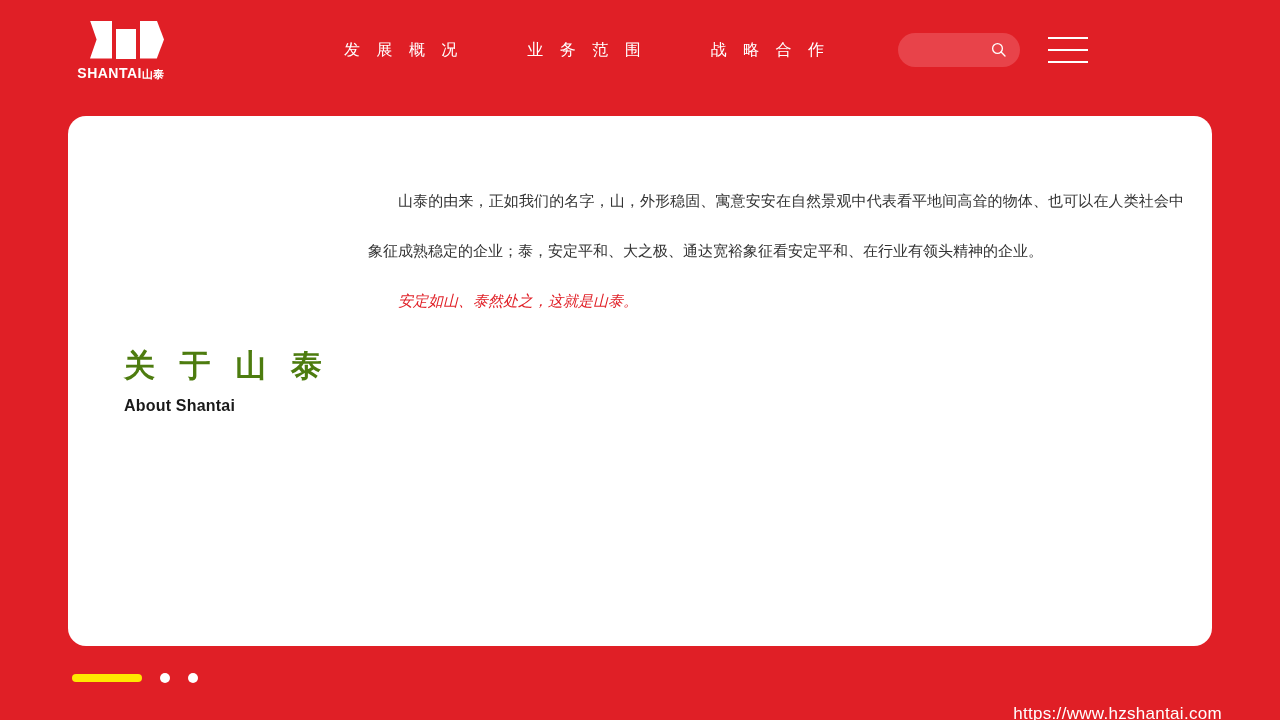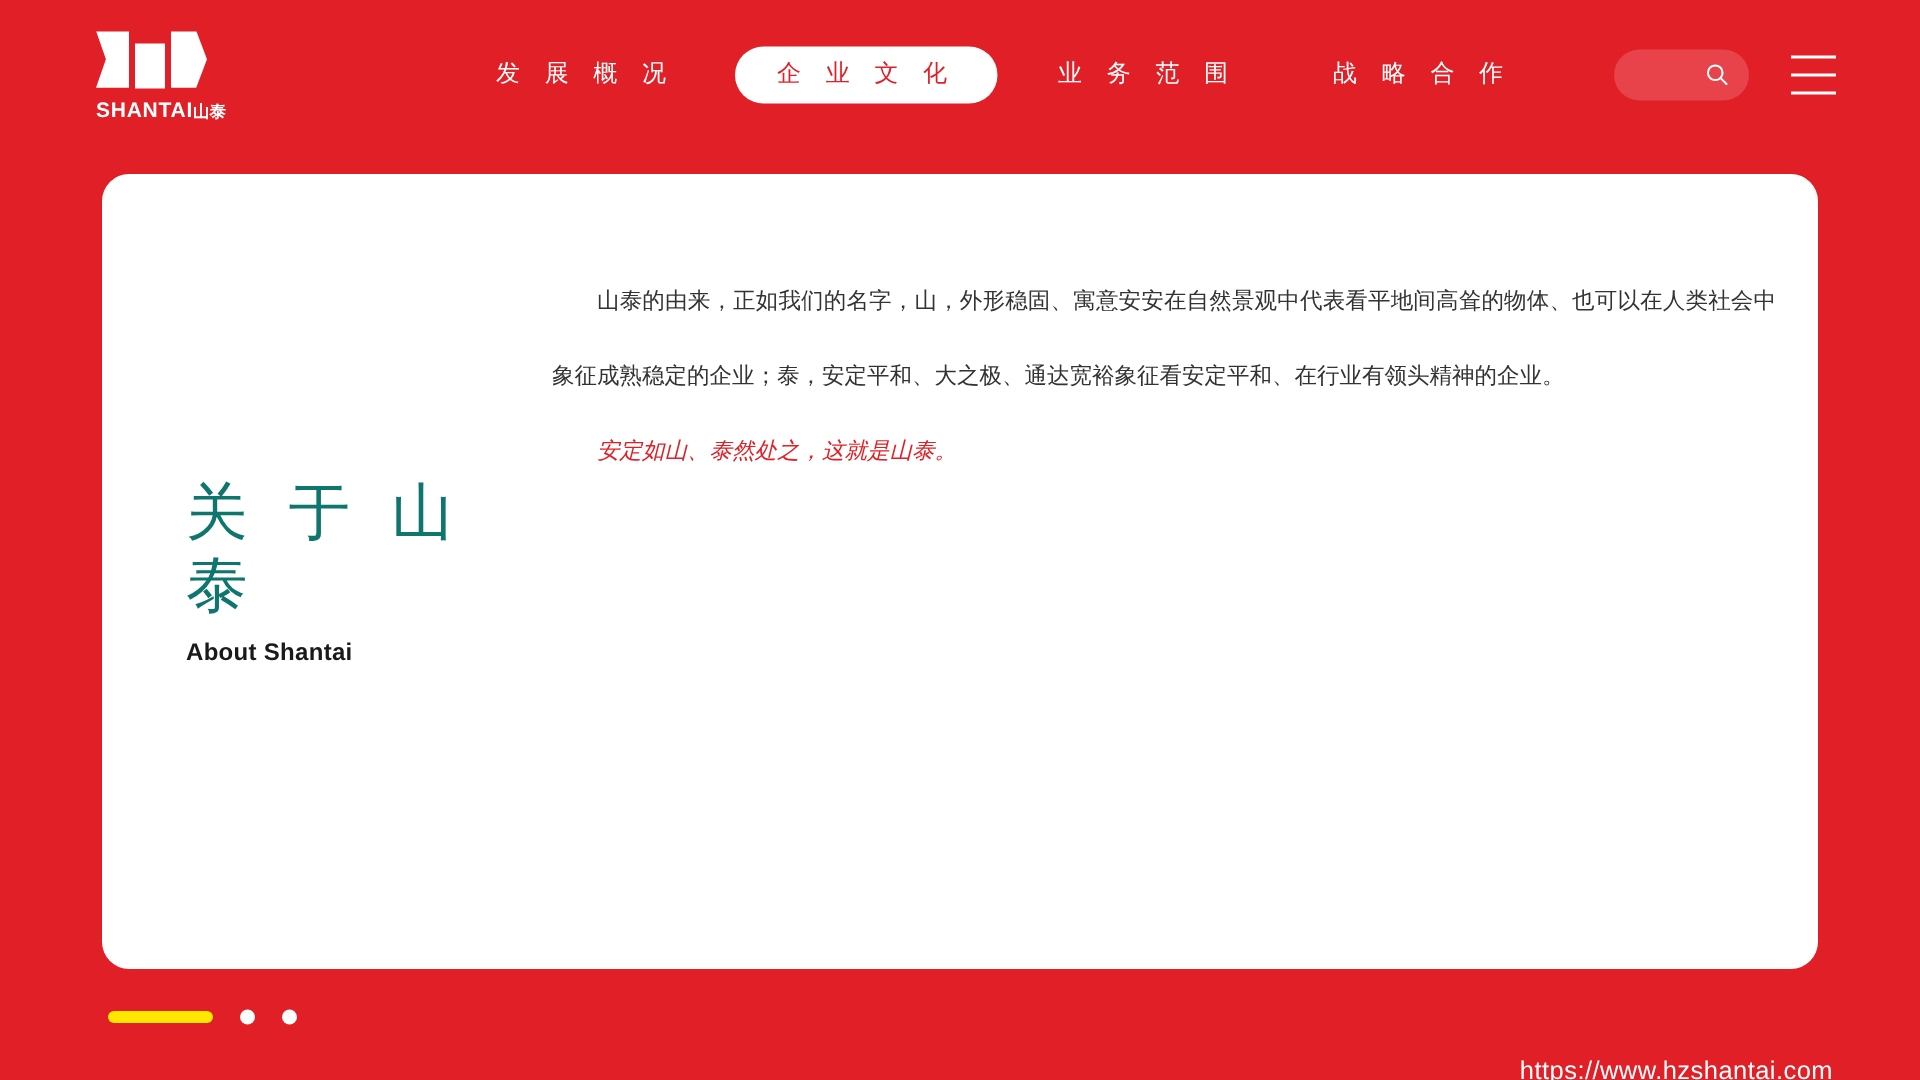--- a/index.html
+++ b/index.html
@@ -20,21 +20,21 @@
     display: flex;
     align-items: center;
     padding: 0 56px 0 64px;
     position: relative;
   }
 
   .logo {
     width: 100px;
     display: flex;
     flex-direction: column;
-    align-items: flex-start;
+    align-items: flex-end;
     margin-right: 28px;
   }
   .logo-mark {
     display: flex;
     align-items: flex-end;
     gap: 4px;
     height: 40px;
   }
   .logo-bar-a {
     width: 22px; height: 38px;
@@ -129,23 +129,23 @@
   }
 
   .card-left {
     width: 300px;
     padding-left: 56px;
     display: flex;
     flex-direction: column;
     justify-content: center;
   }
   .title-cn {
-    color: #0f766e;
-    font-size: 41px;
-    font-weight: normal;
+    color: #4d7c0f;
+    font-size: 31px;
+    font-weight: bold;
     letter-spacing: 8px;
     line-height: 1.2;
   }
   .title-en {
     color: #1a1a1a;
     font-size: 16px;
     font-weight: bold;
     margin-top: 12px;
     letter-spacing: 0.2px;
   }
@@ -210,21 +210,20 @@
       <div class="logo-bar-b"></div>
       <div class="logo-bar-c"></div>
     </div>
     <div class="logo-text">
       <span>SHANTAI</span><span class="cn">山泰</span>
     </div>
   </div>
 
   <div class="nav">
     <div class="nav-item">发 展 概 况</div>
-    <div class="nav-item active">企 业 文 化</div>
     <div class="nav-item">业 务 范 围</div>
     <div class="nav-item">战 略 合 作</div>
   </div>
 
   <div class="search-box" placeholder="">
     <svg class="search-icon" viewBox="0 0 24 24">
       <circle cx="10" cy="10" r="6.5" fill="none" stroke="#ffffff" stroke-width="1.8"></circle>
       <line x1="14.8" y1="14.8" x2="20" y2="20" stroke="#ffffff" stroke-width="1.8" stroke-linecap="round"></line>
     </svg>
   </div>

